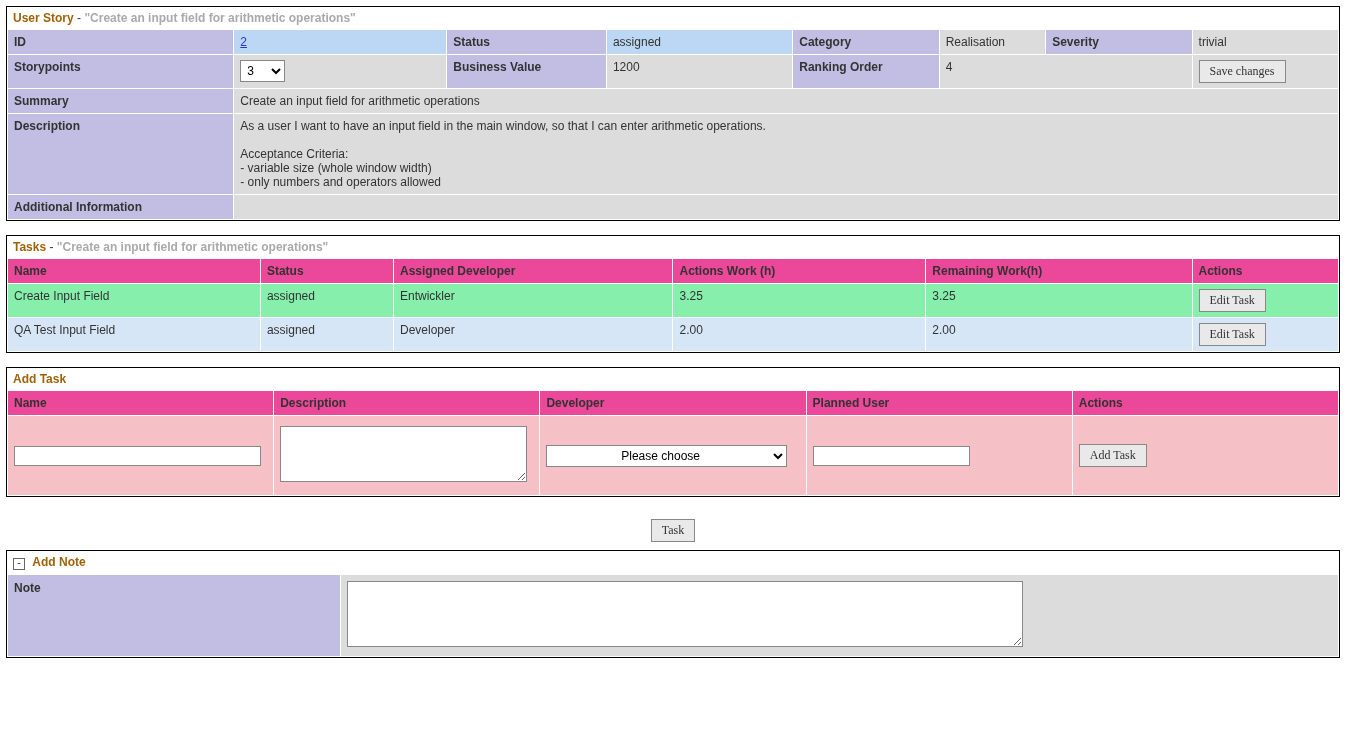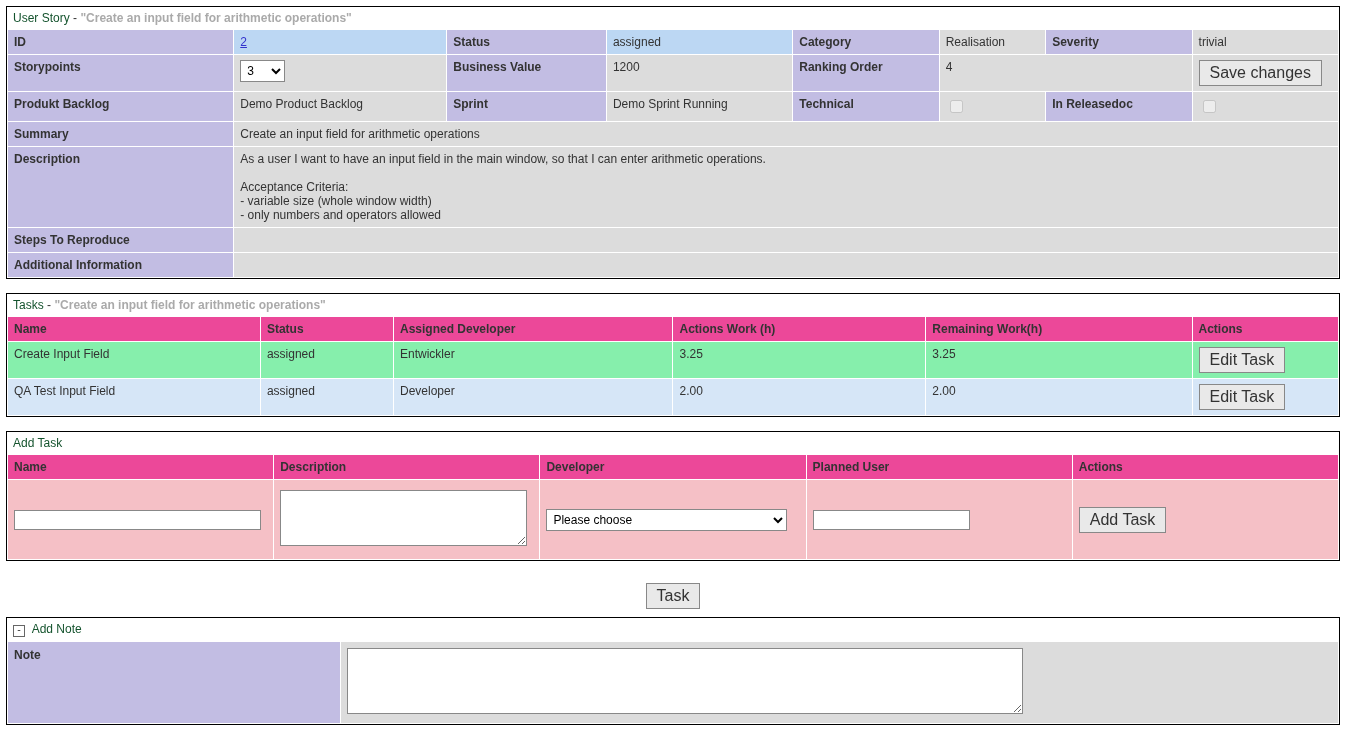--- a/index.html
+++ b/index.html
@@ -12,21 +12,21 @@
   }
   .panel {
     border: 1px solid #000;
     margin-bottom: 14px;
     background: #fff;
   }
   .panel-title {
     padding: 4px 6px;
     font-size: 12px;
   }
-  .panel-title .strong { font-weight: normal; color: #14532d; }
+  .panel-title .strong { font-weight: bold; color: #a16207; }
   .panel-title .sub { font-weight: bold; color: #aaa; }
   table {
     border-collapse: collapse;
     width: 100%;
   }
   td, th {
     padding: 5px 6px;
     text-align: left;
     vertical-align: top;
     font-size: 12px;
@@ -40,22 +40,22 @@
   .form-row td.fcell { background: #f5c0c6; vertical-align: middle; padding: 10px 6px;}
   a { color: #3333cc; text-decoration: underline; }
   select, input[type="text"], textarea {
     font-family: inherit;
     font-size: 12px;
     border: 1px solid #888;
     background: #fff;
     padding: 2px;
   }
   button {
-    font-family: Liberation Sans, sans-serif;
-    font-size: 16px;
+    font-family: Liberation Serif, serif;
+    font-size: 12px;
     background: #e9e9e9;
     border: 1px solid #888;
     padding: 3px 10px;
     cursor: pointer;
     color: #333;
   }
   .center { text-align: center; padding: 8px 0; }
   .note-lbl { background: #c2bde3; font-weight: bold; width: 25%; vertical-align: top; padding: 6px; }
   .note-val { background: #dcdcdc; padding: 6px; }
   .collapse-icon { font-family: monospace; border: 1px solid #666; width:10px; height:10px; display:inline-block; line-height:8px; text-align:center; font-size:10px; margin-right:4px; cursor:pointer;}
@@ -101,44 +101,30 @@
       </td>
       <td class="lbl">Business Value</td>
       <td class="val">1200</td>
       <td class="lbl">Ranking Order</td>
       <td class="val" colspan="2">4</td>
       <td class="val">
         <button>Save changes</button>
       </td>
     </tr>
     <tr>
-      <td class="lbl">Produkt Backlog</td>
-      <td class="val">Demo Product Backlog</td>
-      <td class="lbl">Sprint</td>
-      <td class="val">Demo Sprint Running</td>
-      <td class="lbl">Technical</td>
-      <td class="val"><input type="checkbox" disabled="" style=""></td>
-      <td class="lbl">In Releasedoc</td>
-      <td class="val"><input type="checkbox" disabled="" style=""></td>
-    </tr>
-    <tr>
       <td class="lbl">Summary</td>
       <td class="val" colspan="7">Create an input field for arithmetic operations</td>
     </tr>
     <tr>
       <td class="lbl">Description</td>
       <td class="val desc-text" colspan="7">As a user I want to have an input field in the main window, so that I can enter arithmetic operations.
 
 Acceptance Criteria:
 - variable size (whole window width)
 - only numbers and operators allowed</td>
-    </tr>
-    <tr>
-      <td class="lbl">Steps To Reproduce</td>
-      <td class="val" colspan="7"></td>
     </tr>
     <tr>
       <td class="lbl">Additional Information</td>
       <td class="val" colspan="7"></td>
     </tr>
   </tbody>
     </table>
 </div>
 
 <div class="panel">
@@ -206,21 +192,21 @@
       <th class="hdr">Actions</th>
     </tr>
     <tr class="form-row">
       <td class="fcell">
         <input type="text" style="width: 95%;">
       </td>
       <td class="fcell">
         <textarea style="width: 95%; height: 50px;"></textarea>
       </td>
       <td class="fcell">
-        <select style="width:95%;">
+        <select style="width:95%;text-align:center;">
           <option>Please choose</option>
         </select>
       </td>
       <td class="fcell">
         <input type="text" style="width: 60%;">
       </td>
       <td class="fcell">
         <button>Add Task</button>
       </td>
     </tr>

